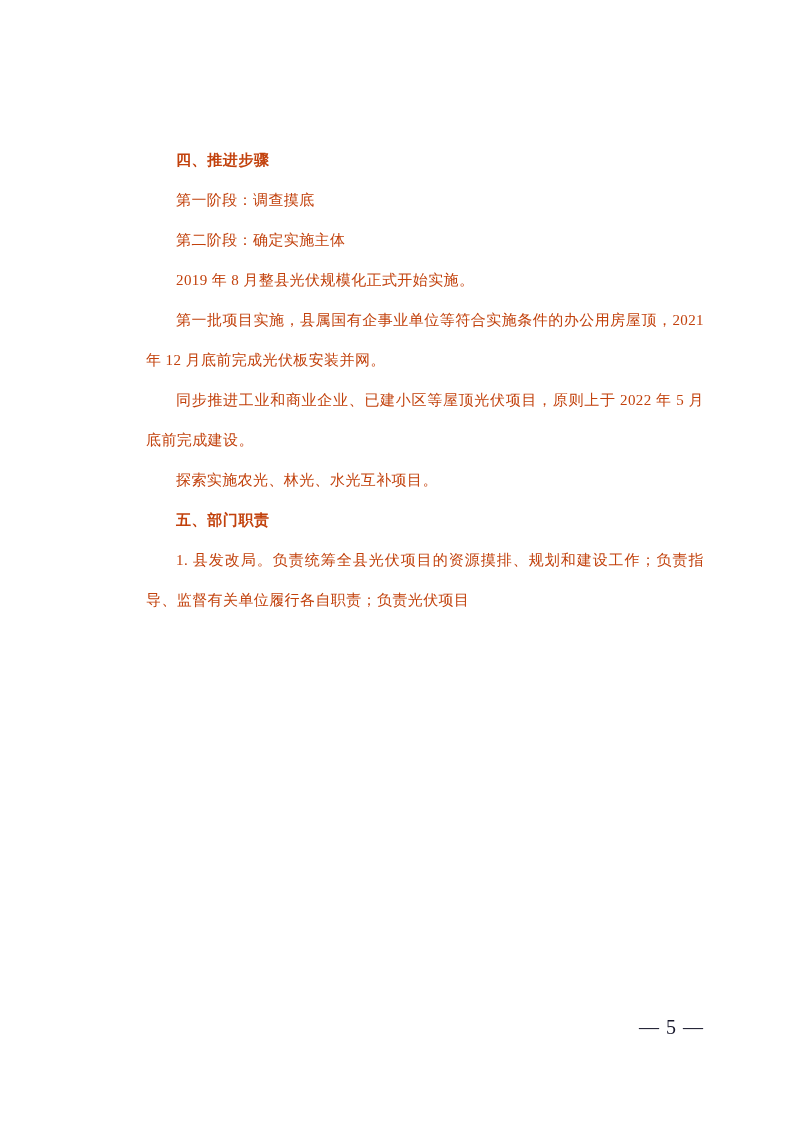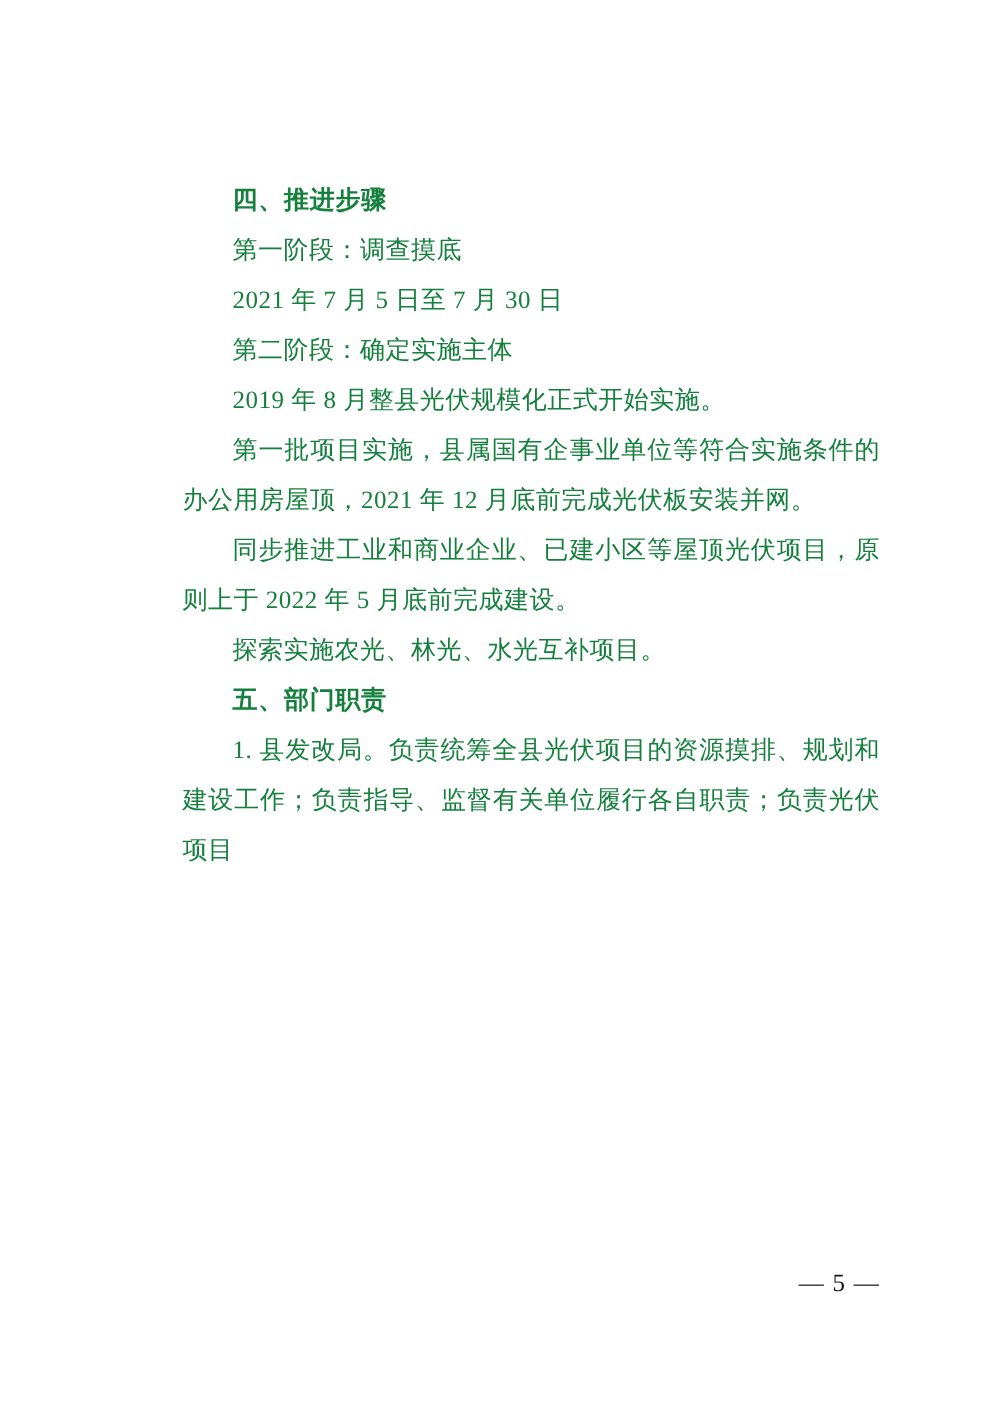--- a/index.html
+++ b/index.html
@@ -15,23 +15,23 @@
   }
   .page {
     position: relative;
     width: 800px;
     height: 1131px;
     box-sizing: border-box;
     padding: 140px 96px 60px 146px;
     background: #ffffff;
   }
   .doc-body {
-    font-size: 20px;
+    font-size: 15px;
     line-height: 40px;
-    color: #15803d;
+    color: #c2410c;
     text-align: justify;
     text-justify: inter-ideograph;
   }
   .para {
     margin: 0;
     text-indent: 2em;
     letter-spacing: 0.4px;
   }
   .heading {
     margin: 0;
@@ -62,21 +62,20 @@
 </head>
 <body>
 
 <div class="page">
   <div class="doc-body">
 
     <p class="heading">四、推进步骤</p>
 
     <p class="subheading">第一阶段：调查摸底</p>
 
-    <p class="para">2021 年 7 月 5 日至 7 月 30 日</p>
 
 
     <p class="subheading">第二阶段：确定实施主体</p>
 
 
 
     <p class="para">2019 年 8 月整县光伏规模化正式开始实施。</p>
 
     <p class="para"><span class="lead">第一批</span><span>项目实施，县属国有企事业单位等符合实施条件的办公用房屋顶，2021 年 12 月底前完成光伏板安装并网。</span></p>
 

